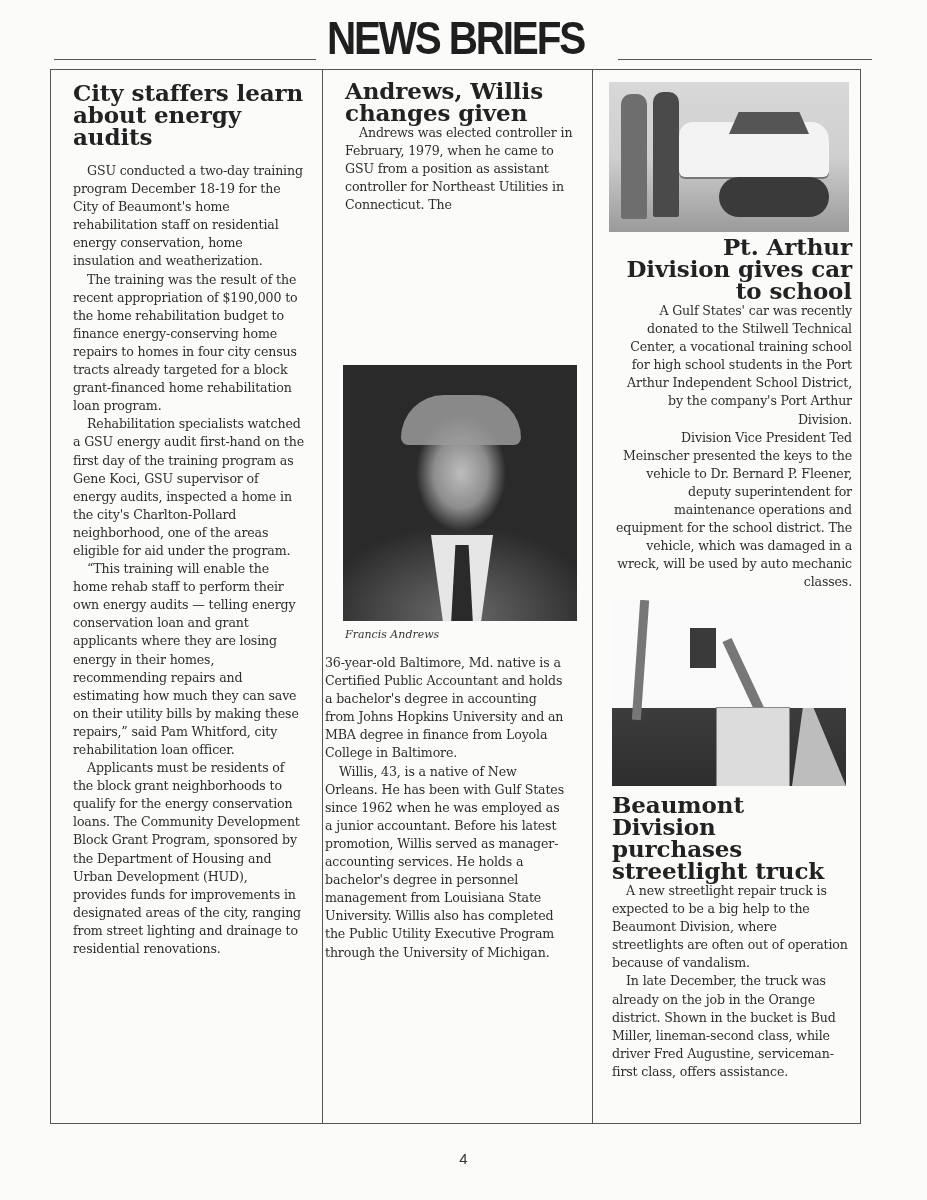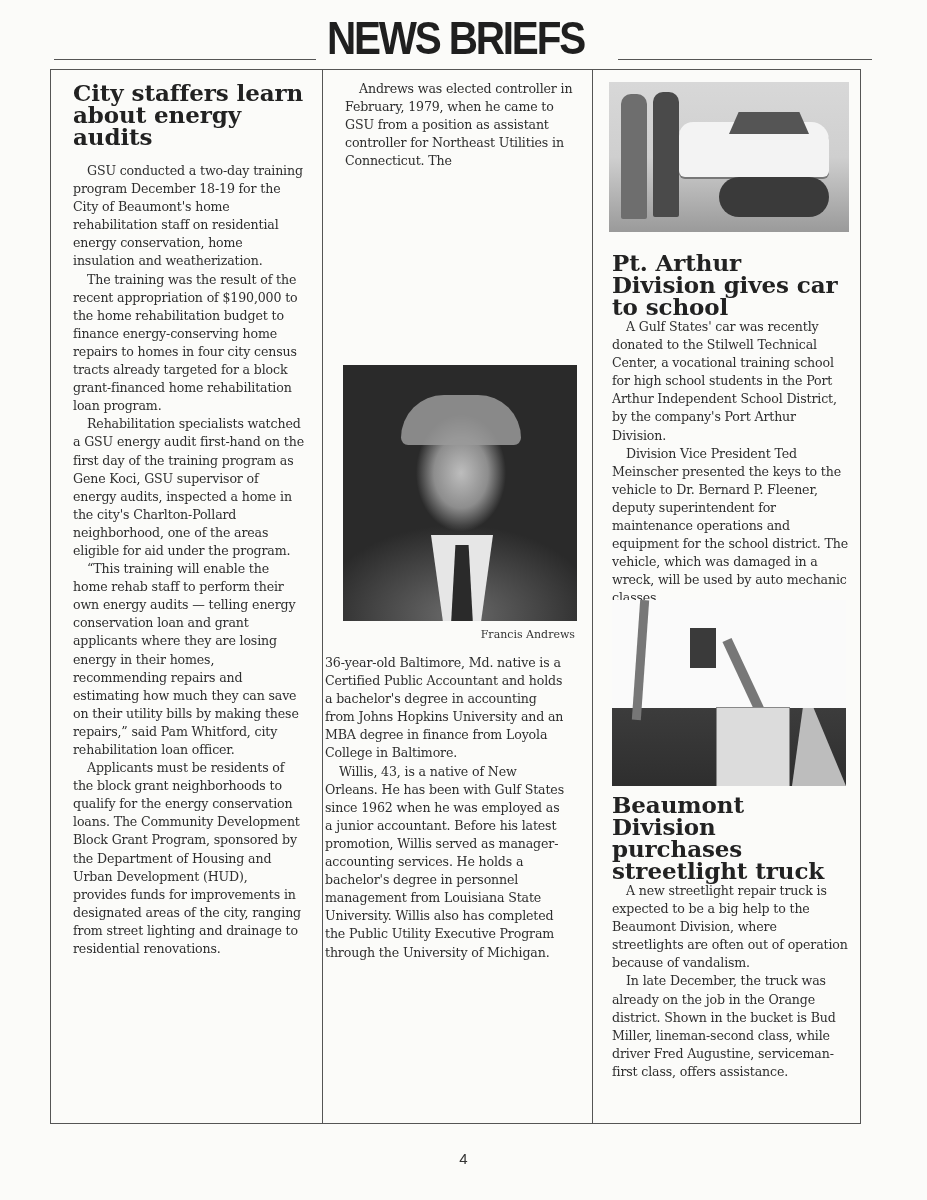--- a/index.html
+++ b/index.html
@@ -57,22 +57,22 @@
   }
   .tie {
     position:absolute; left:108px; top:180px; width:22px; height:80px;
     background:#2a2a2a; clip-path:polygon(20% 0,80% 0,100% 100%,0 100%);
   }
   .hair {
     position:absolute; left:58px; top:30px; width:120px; height:50px;
     border-radius:60px 60px 10px 10px; background:#9a9a9a; opacity:.85;
   }
   .caption {
-    position:absolute; left:345px; top:628px; width:230px; text-align:right;
-    font-size:11px; color:#333;
+    position:absolute; left:345px; top:628px; width:230px; text-align:left;
+    font-style:italic; font-size:11px; color:#333;
   }
   .c2b { left:325px; top:654px; width:240px; }
   .photo-car {
     left:609px; top:82px; width:240px; height:150px;
     background: linear-gradient(180deg,#d8d8d8 0%,#cfcfcf 50%,#9a9a9a 100%);
   }
   .car-body {
     position:absolute; left:70px; top:40px; width:150px; height:55px;
     background:#f3f3f3; border-radius:14px 18px 6px 6px; box-shadow:0 2px 0 #777;
   }
@@ -113,41 +113,42 @@
 <div class="col c1">
   <h2>City staffers learn about energy audits</h2>
   <p>GSU conducted a two-day training program December 18-19 for the City of Beaumont's home rehabilitation staff on residential energy conservation, home insulation and weatherization.</p>
   <p>The training was the result of the recent appropriation of $190,000 to the home rehabilitation budget to finance energy-conserving home repairs to homes in four city census tracts already targeted for a block grant-financed home rehabilitation loan program.</p>
   <p>Rehabilitation specialists watched a GSU energy audit first-hand on the first day of the training program as Gene Koci, GSU supervisor of energy audits, inspected a home in the city's Charlton-Pollard neighborhood, one of the areas eligible for aid under the program.</p>
   <p>“This training will enable the home rehab staff to perform their own energy audits — telling energy conservation loan and grant applicants where they are losing energy in their homes, recommending repairs and estimating how much they can save on their utility bills by making these repairs,” said Pam Whitford, city rehabilitation loan officer.</p>
   <p>Applicants must be residents of the block grant neighborhoods to qualify for the energy conservation loans. The Community Development Block Grant Program, sponsored by the Department of Housing and Urban Development (HUD), provides funds for improvements in designated areas of the city, ranging from street lighting and drainage to residential renovations.</p>
 </div>
 
 <div class="col c2">
+  <h2>Andrews, Willis changes given</h2>
   <p>Andrews was elected controller in February, 1979, when he came to GSU from a position as assistant controller for Northeast Utilities in Connecticut. The</p>
 </div>
 <div class="photo photo-andrews">
   <div class="hair"></div>
   <div class="shirt"></div>
   <div class="tie"></div>
 </div>
 <div class="caption">Francis Andrews</div>
 <div class="col c2b">
   <p class="noindent">36-year-old Baltimore, Md. native is a Certified Public Accountant and holds a bachelor's degree in accounting from Johns Hopkins University and an MBA degree in finance from Loyola College in Baltimore.</p>
   <p>Willis, 43, is a native of New Orleans. He has been with Gulf States since 1962 when he was employed as a junior accountant. Before his latest promotion, Willis served as manager-accounting services. He holds a bachelor's degree in personnel management from Louisiana State University. Willis also has completed the Public Utility Executive Program through the University of Michigan.</p>
 </div>
 
 <div class="photo photo-car">
   <div class="man1"></div>
   <div class="man2"></div>
   <div class="car-body"></div>
   <div class="car-window"></div>
   <div class="mechanic"></div>
 </div>
-<div class="col c3" style="top:252px;">
+<div class="col c3" style="top:236px;text-align:right;">
   <h2>Pt. Arthur Division gives car to school</h2>
   <p>A Gulf States' car was recently donated to the Stilwell Technical Center, a vocational training school for high school students in the Port Arthur Independent School District, by the company's Port Arthur Division.</p>
   <p>Division Vice President Ted Meinscher presented the keys to the vehicle to Dr. Bernard P. Fleener, deputy superintendent for maintenance operations and equipment for the school district. The vehicle, which was damaged in a wreck, will be used by auto mechanic classes.</p>
 </div>
 <div class="photo photo-truck">
   <div class="pole"></div>
   <div class="boom"></div>
   <div class="bucket"></div>
   <div class="road"></div>
   <div class="truck"></div>

